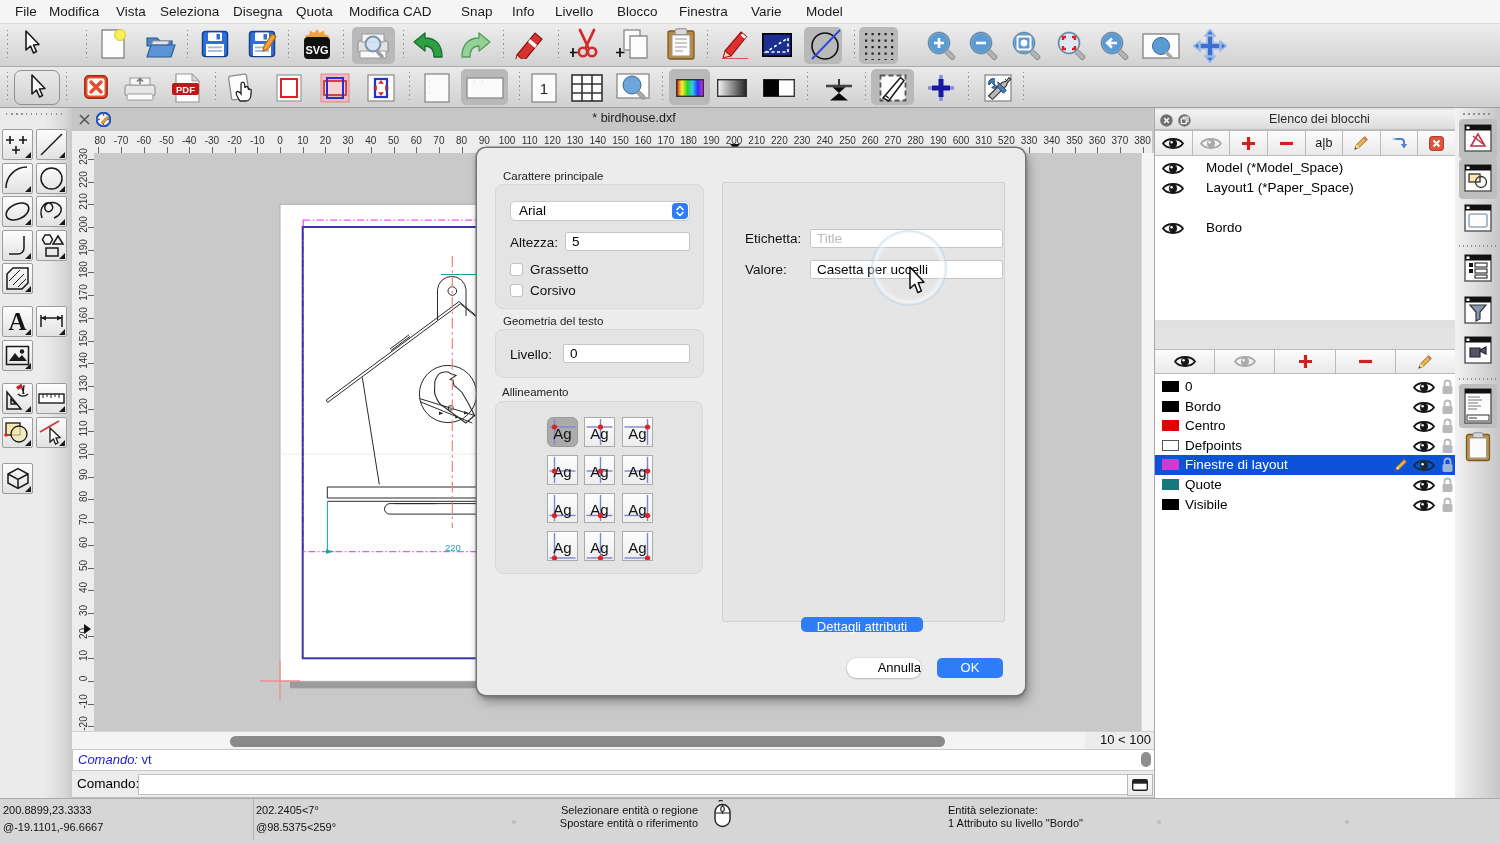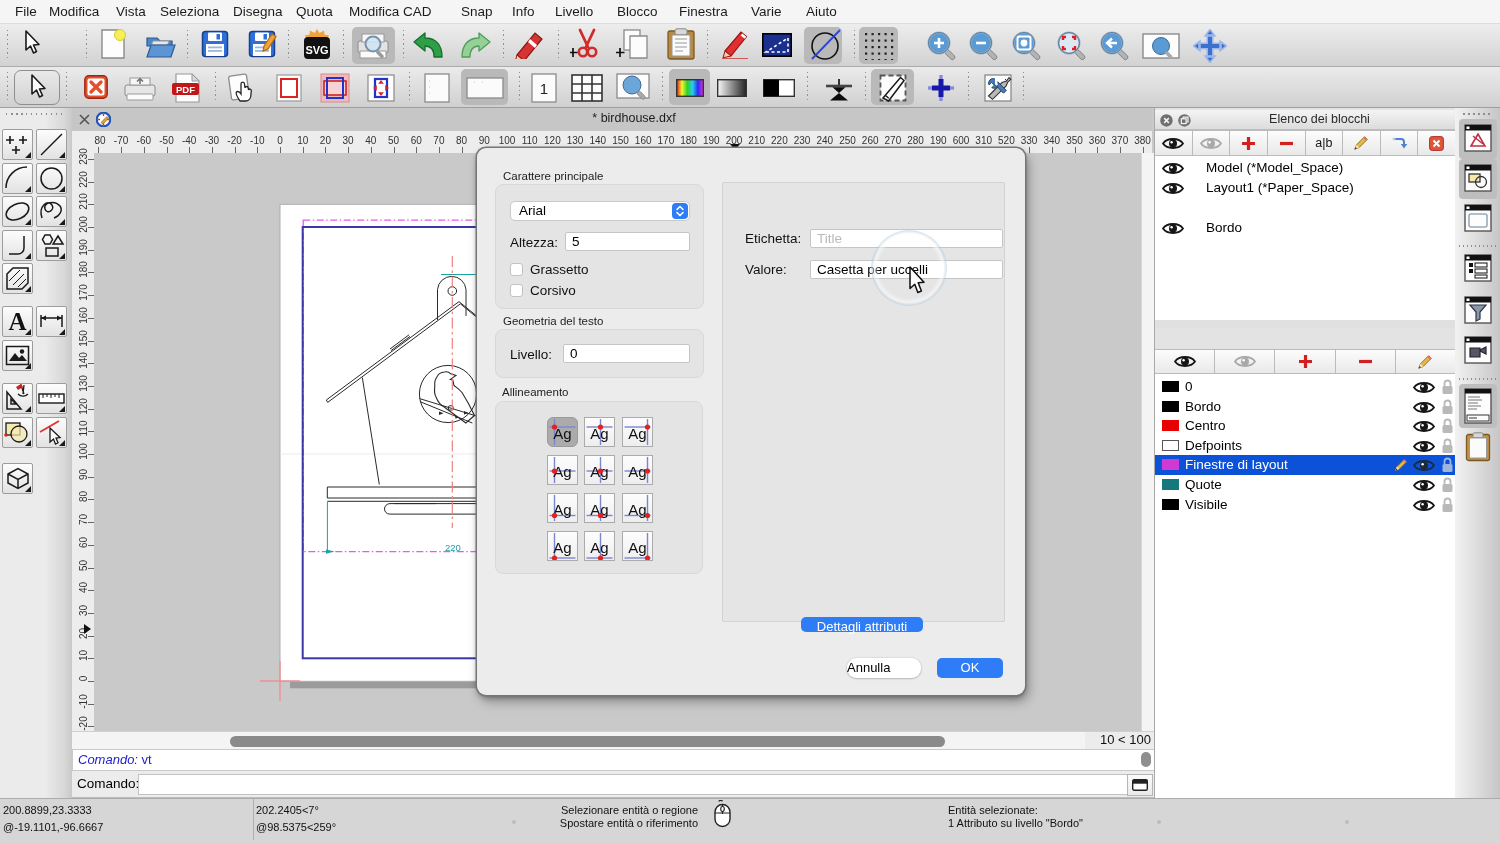--- a/index.html
+++ b/index.html
@@ -65,21 +65,21 @@
 <span style="left:160px">Seleziona</span>
 <span style="left:233px">Disegna</span>
 <span style="left:296px">Quota</span>
 <span style="left:349px">Modifica CAD</span>
 <span style="left:461px">Snap</span>
 <span style="left:512px">Info</span>
 <span style="left:555px">Livello</span>
 <span style="left:617px">Blocco</span>
 <span style="left:679px">Finestra</span>
 <span style="left:751px">Varie</span>
-<span style="left:806px">Aiuto</span>
+<span style="left:806px">Model</span>
 </div>
 
 <div id="tb1" class="abs">
 <div class="vsep" style="left:7px;top:6px;height:31px"></div>
 <div class="vsep" style="left:86px;top:6px;height:31px"></div>
 <div class="vsep" style="left:187px;top:6px;height:31px"></div>
 <div class="vsep" style="left:288px;top:6px;height:31px"></div>
 <div class="vsep" style="left:343px;top:6px;height:31px"></div>
 <div class="vsep" style="left:403px;top:6px;height:31px"></div>
 <div class="vsep" style="left:503px;top:6px;height:31px"></div>
@@ -1127,15 +1127,15 @@
 <div class="lbl" style="left:268px;top:83px">Etichetta:</div>
 <div class="tfield" style="left:333px;top:81px;width:193px;height:19px;line-height:17px;color:#b9b9b9">Title</div>
 <div class="lbl" style="left:268px;top:114px">Valore:</div>
 <div class="tfield" style="left:333px;top:112px;width:193px;height:19px;line-height:17px">Casetta per uccelli</div>
 <div style="position:absolute;left:394px;top:82px;width:76px;height:76px;border-radius:50%;
       background:radial-gradient(circle, rgba(255,255,255,0) 0 56%, rgba(255,255,255,0.55) 64%, rgba(173,199,219,0.5) 70%, rgba(255,255,255,0.6) 77%, rgba(160,190,212,0.8) 84%, rgba(255,255,255,0.65) 90%, rgba(150,182,208,0.85) 95%, rgba(255,255,255,0) 100%);"></div>
 <svg style="position:absolute;left:430px;top:118px" width="22" height="30" viewBox="0 0 22 30">
       <path d="M3 1 L3 22.5 L7.8 18.2 L10.8 26.5 L14.4 25 L11.2 16.8 L17 16.3 Z" fill="#fff" stroke="#111" stroke-width="1.5" stroke-linejoin="round"></path>
     </svg>
 <div class="bluebtn" style="left:324px;top:469px;width:122px;height:15px;line-height:19px">Dettagli attributi</div>
-<div style="position:absolute;left:370px;top:510px;width:74px;height:20px;background:#fff;border-radius:9px;box-shadow:0 0.5px 2px rgba(0,0,0,0.35);font-size:13px;text-align:left;line-height:19px;color:#000">Annulla</div>
+<div style="position:absolute;left:370px;top:510px;width:74px;height:20px;background:#fff;border-radius:9px;box-shadow:0 0.5px 2px rgba(0,0,0,0.35);font-size:13px;text-align:right;line-height:19px;color:#000">Annulla</div>
 <div class="bluebtn" style="left:460px;top:510px;width:66px;height:20px;line-height:19px">OK</div>
 </div>
 
 </body></html>

